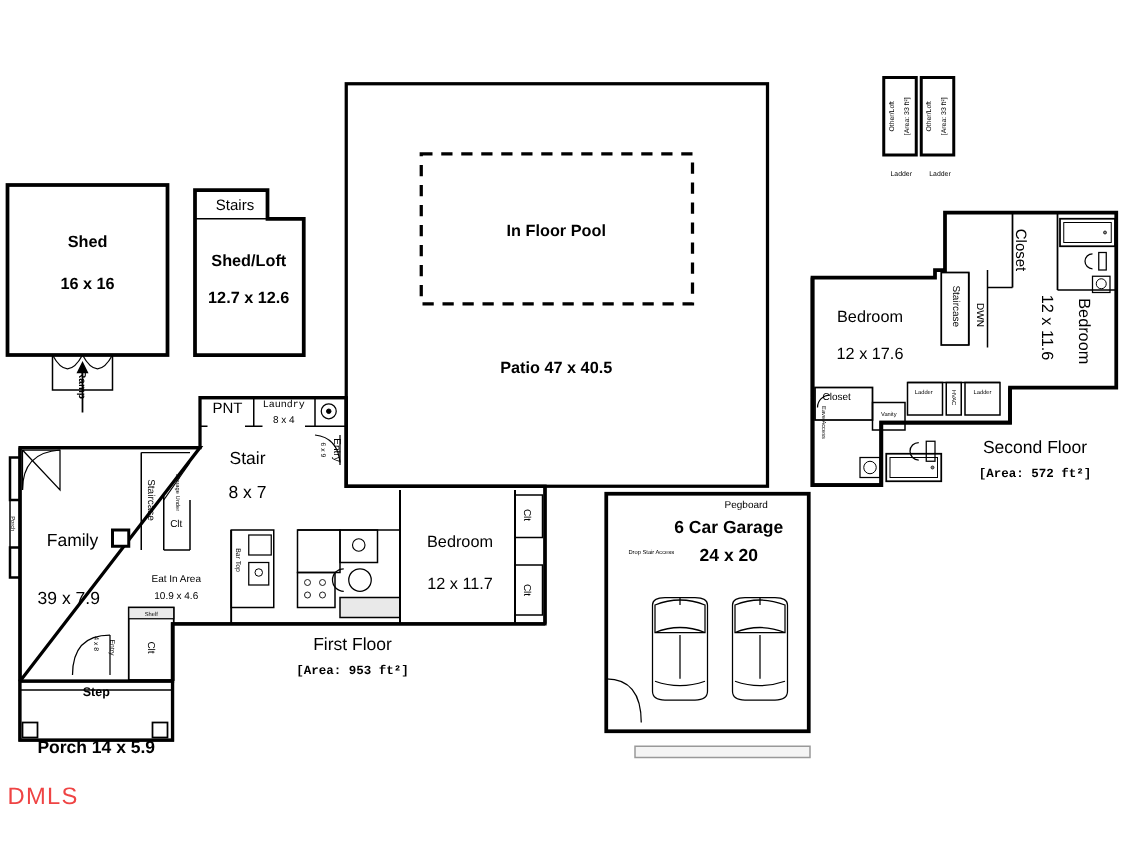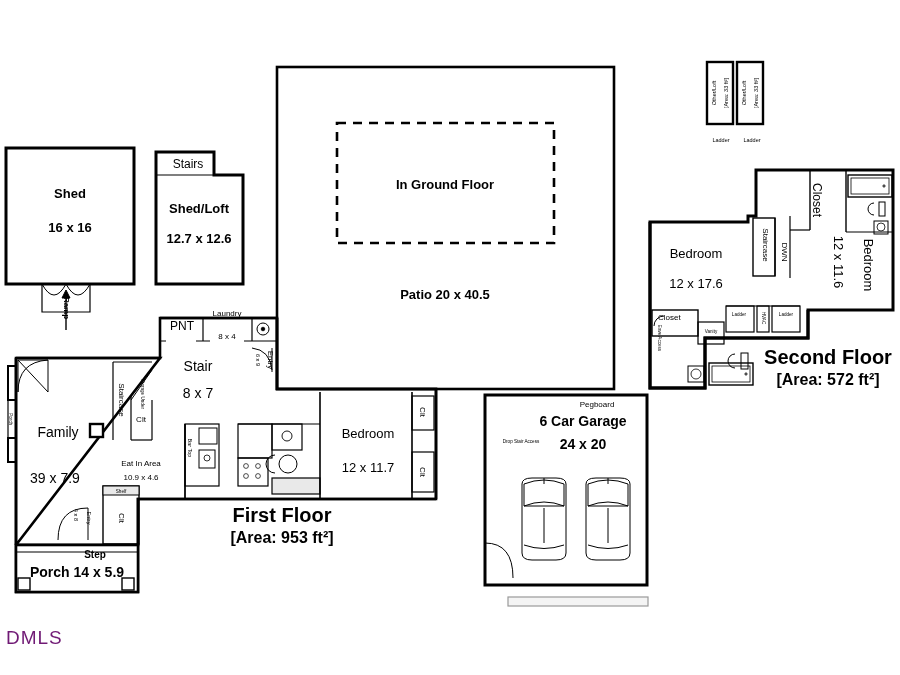--- a/index.html
+++ b/index.html
@@ -8,23 +8,23 @@
   #plan{position:absolute;left:0;top:0;width:900px;height:675px;}
   .lbl{position:absolute;white-space:nowrap;transform-origin:center center;}
   .big{font-weight:bold;font-size:13px;}
   .mid{font-size:12px;}
   .sm{font-size:8px;}
   .xs{font-size:5.5px;}
   .tiny{font-size:4.6px;}
   .ctr{transform:translate(-50%,-50%);}
   .r270{transform:translate(-50%,-50%) rotate(90deg);}
   .r180{transform:translate(-50%,-50%) rotate(180deg);}
-  .title{font-weight:bold;font-size:20px;}
-  .area{font-weight:bold;font-size:16px;}
-  #wm{position:absolute;left:6px;top:627px;font-size:19px;color:#701a75;
+  .title{font-weight:normal;font-size:14px;}
+  .area{font-weight:bold;font-size:10px;font-family:Liberation Mono, monospace;}
+  #wm{position:absolute;left:6px;top:627px;font-size:19px;color:#ef4444;
       letter-spacing:1px;font-family:"Liberation Sans",sans-serif;}
 </style>
 </head>
 <body>
 
 <svg id="plan" viewBox="0 0 900 675">
   <g fill="#ffffff" stroke="#000000">
 
     <rect x="6" y="148" width="128" height="136" stroke-width="3"></rect>
 
@@ -185,30 +185,30 @@
 <div class="lbl big ctr" style="left:199px;top:238px;">12.7 x 12.6</div>
 <div class="lbl sm r270" style="left:66px;top:308px;font-weight:bold;">Ramp</div>
 
 <div class="lbl xs r180" style="left:714px;top:93px;writing-mode:vertical-rl;">Other/Loft</div>
 <div class="lbl xs r180" style="left:726px;top:93px;writing-mode:vertical-rl;">[Area: 33 ft²]</div>
 <div class="lbl xs r180" style="left:744px;top:93px;writing-mode:vertical-rl;">Other/Loft</div>
 <div class="lbl xs r180" style="left:756px;top:93px;writing-mode:vertical-rl;">[Area: 33 ft²]</div>
 <div class="lbl xs ctr" style="left:721px;top:140px;">Ladder</div>
 <div class="lbl xs ctr" style="left:752px;top:140px;">Ladder</div>
 
-<div class="lbl big ctr" style="left:445px;top:184px;">In Ground Floor</div>
-<div class="lbl big ctr" style="left:445px;top:294px;">Patio 20 x 40.5</div>
+<div class="lbl big ctr" style="left:445px;top:184px;">In Floor Pool</div>
+<div class="lbl big ctr" style="left:445px;top:294px;">Patio 47 x 40.5</div>
 
 <div class="lbl sm ctr" style="left:597px;top:404px;">Pegboard</div>
 <div class="lbl big ctr" style="left:583px;top:421px;font-size:14px;">6 Car Garage</div>
 <div class="lbl big ctr" style="left:583px;top:444px;font-size:14px;text-align:right;">24 x 20</div>
 <div class="lbl tiny ctr" style="left:521px;top:442px;text-align:center;width:44px;line-height:1.2;">Drop Stair Access</div>
 
 <div class="lbl mid ctr" style="left:182px;top:326px;">PNT</div>
-<div class="lbl sm ctr" style="left:227px;top:313px;">Laundry</div>
+<div class="lbl sm ctr" style="left:227px;top:324px;font-family:Liberation Mono, monospace;">Laundry</div>
 <div class="lbl sm ctr" style="left:227px;top:336px;">8 x 4</div>
 <div class="lbl ctr" style="left:198px;top:366px;font-size:14px;">Stair</div>
 <div class="lbl ctr" style="left:198px;top:393px;font-size:14px;">8 x 7</div>
 <div class="lbl r270 xs" style="left:258px;top:360px;">6 x 9</div>
 <div class="lbl r270 sm" style="left:270px;top:360px;">Entry</div>
 
 <div class="lbl ctr" style="left:58px;top:432px;font-size:14px;">Family</div>
 <div class="lbl ctr" style="left:55px;top:478px;font-size:14px;">39 x 7.9</div>
 <div class="lbl r270 tiny" style="left:10px;top:419px;">Porch</div>
 <div class="lbl r270 sm" style="left:121px;top:400px;">Staircase</div>
@@ -222,22 +222,22 @@
 <div class="lbl ctr" style="left:368px;top:433px;font-size:13px;">Bedroom</div>
 <div class="lbl ctr" style="left:368px;top:467px;font-size:13px;">12 x 11.7</div>
 <div class="lbl r270 sm" style="left:422px;top:412px;">Clt</div>
 <div class="lbl r270 sm" style="left:422px;top:472px;">Clt</div>
 
 <div class="lbl tiny ctr" style="left:121px;top:491px;">Shelf</div>
 <div class="lbl r270 sm" style="left:121px;top:518px;">Clt</div>
 <div class="lbl r270 xs" style="left:89px;top:518px;">Entry</div>
 <div class="lbl r270 xs" style="left:76px;top:515px;">4 x 8</div>
 
-<div class="lbl ctr" style="left:77px;top:554px;font-size:10px;font-weight:bold;margin-left:18px;">Step</div>
-<div class="lbl ctr" style="left:77px;top:572px;font-size:14px;font-weight:bold;">Porch 14 x 5.9</div>
+<div class="lbl ctr" style="left:77px;top:554px;font-size:10px;font-weight:bold;">Step</div>
+<div class="lbl ctr" style="left:77px;top:597px;font-size:14px;font-weight:bold;">Porch 14 x 5.9</div>
 
 <div class="lbl title ctr" style="left:282px;top:515px;">First Floor</div>
 <div class="lbl area ctr" style="left:282px;top:538px;">[Area: 953 ft²]</div>
 
 <div class="lbl ctr" style="left:696px;top:253px;font-size:13px;">Bedroom</div>
 <div class="lbl ctr" style="left:696px;top:283px;font-size:13px;">12 x 17.6</div>
 <div class="lbl r270" style="left:868px;top:265px;font-size:13px;">Bedroom</div>
 <div class="lbl r270" style="left:838px;top:262px;font-size:13px;">12 x 11.6</div>
 <div class="lbl r270 sm" style="left:765px;top:245px;">Staircase</div>
 <div class="lbl r270 sm" style="left:784px;top:252px;">DWN</div>

